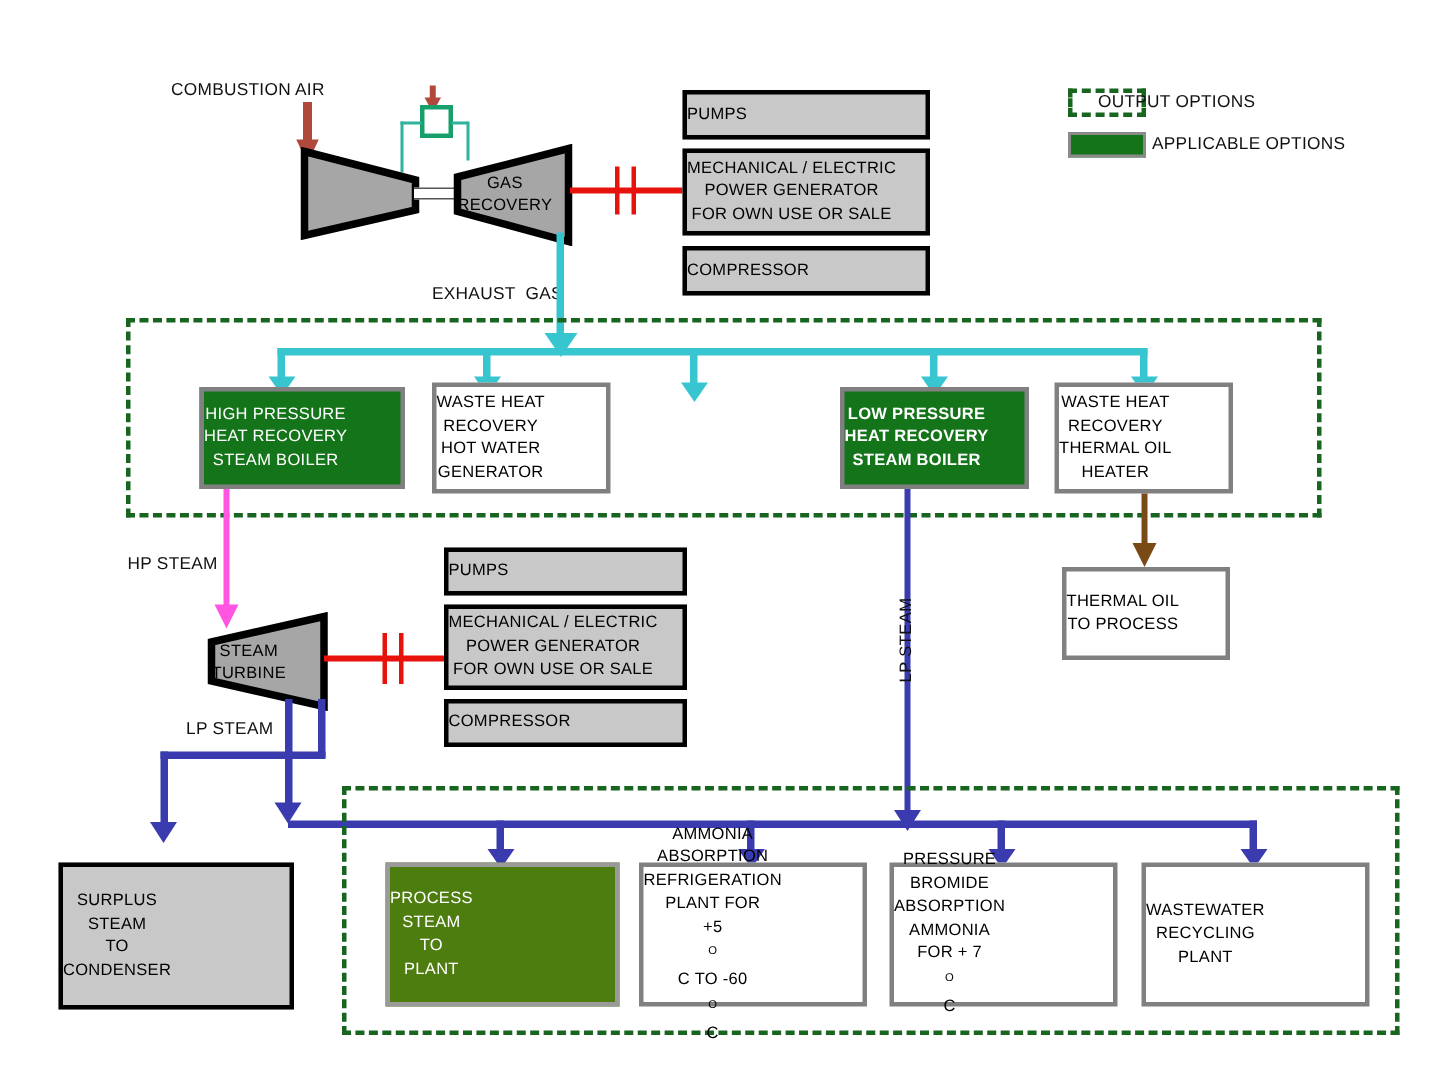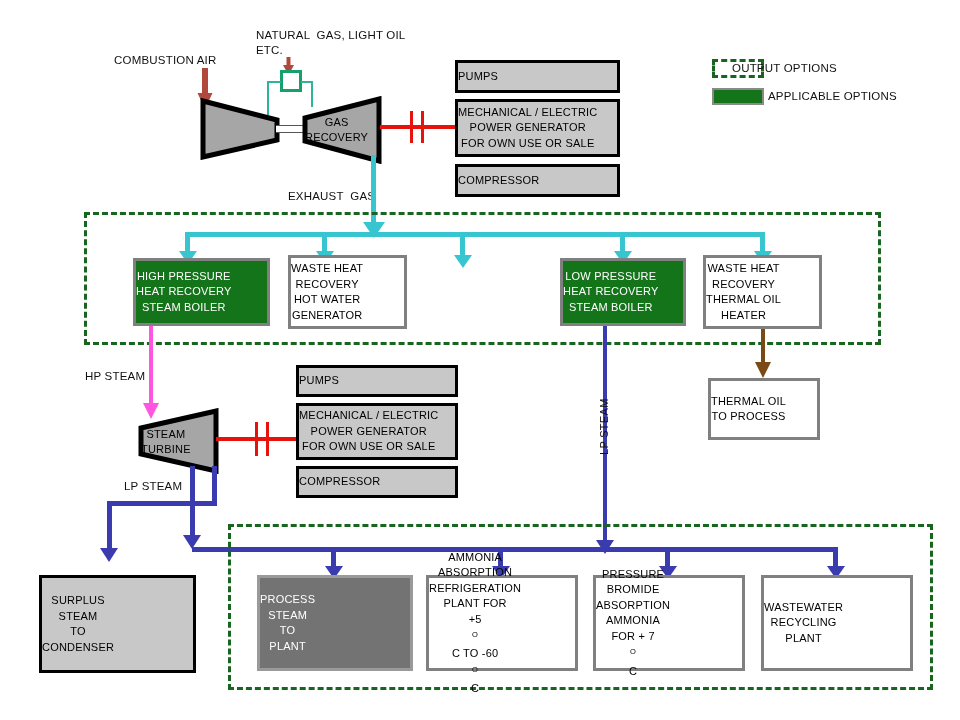--- a/index.html
+++ b/index.html
@@ -7,21 +7,21 @@
   #stage{position:relative;width:960px;height:720px;background:#fff;overflow:hidden;}
 
   .lbl{position:absolute;font-size:11.5px;color:#111;letter-spacing:.2px;white-space:pre;line-height:15px;}
 
   
   .box{position:absolute;box-sizing:border-box;display:flex;align-items:center;justify-content:flex-start;text-align:center;font-size:11px;line-height:15.5px;letter-spacing:.2px;}
   .box span{display:block;white-space:pre-line;}
   .grey-blk{background:#c8c8c8;border:3px solid #000;color:#000;}
   .white-gry{background:#ffffff;border:3px solid #808080;color:#000;}
   .green-gry{background:#14741a;border:3px solid #808080;color:#ffffff;}
-  .green-gry2{background:#737373;border:3px solid #9a9a9a;color:#ffffff;}
+  .green-gry2{background:#4d7c0f;border:3px solid #9a9a9a;color:#ffffff;}
 
   
   .dashgrp{position:absolute;box-sizing:border-box;border:3px dashed #17651f;background:transparent;}
 
   
   .seg{position:absolute;}
   .cy{background:#37c6d0;}
   .bl{background:#3b3bb0;}
   .pk{background:#ff55e0;}
   .rd{background:#e8120c;}
@@ -44,22 +44,20 @@
 <body>
 
 <div id="stage">
 
   <div class="legend-dash" style="left:712px;top:59px;width:52px;height:19px;"></div>
   <div class="lbl" style="left:732px;top:61px;">OUTPUT OPTIONS</div>
   <div class="legend-solid" style="left:712px;top:88px;width:52px;height:17px;"></div>
   <div class="lbl" style="left:768px;top:89px;">APPLICABLE OPTIONS</div>
 
   <div class="lbl" style="left:114px;top:53px;">COMBUSTION AIR</div>
-  <div class="lbl" style="left:256px;top:28px;">NATURAL  GAS, LIGHT OIL
-ETC.</div>
   <div class="lbl" style="left:288px;top:189px;">EXHAUST  GAS</div>
 
   <svg class="arrow" style="left:196px;top:68px;width:20px;height:42px;">
     <path d="M9,0 L9,26" stroke="#b0483c" stroke-width="6" fill="none"></path>
     <path d="M1.5,25 L16.5,25 L9,41 Z" fill="#b0483c"></path>
   </svg>
 
   <svg class="arrow" style="left:282px;top:57px;width:14px;height:18px;">
     <path d="M6.5,0 L6.5,9" stroke="#b0483c" stroke-width="4" fill="none"></path>
     <path d="M1,8 L12,8 L6.5,18 Z" fill="#b0483c"></path>
@@ -139,21 +137,21 @@
     <span>HIGH PRESSURE
 HEAT RECOVERY
 STEAM  BOILER</span>
   </div>
   <div class="box white-gry" style="left:288px;top:255px;width:119px;height:74px;">
     <span>WASTE HEAT
 RECOVERY
 HOT WATER
 GENERATOR</span>
   </div>
-  <div class="box green-gry" style="left:560px;top:258px;width:126px;height:68px;">
+  <div class="box green-gry" style="left:560px;top:258px;width:126px;height:68px;font-weight:bold;">
     <span>LOW PRESSURE
 HEAT RECOVERY
 STEAM  BOILER</span>
   </div>
   <div class="box white-gry" style="left:703px;top:255px;width:119px;height:74px;">
     <span>WASTE  HEAT
 RECOVERY
 THERMAL  OIL
 HEATER</span>
   </div>

